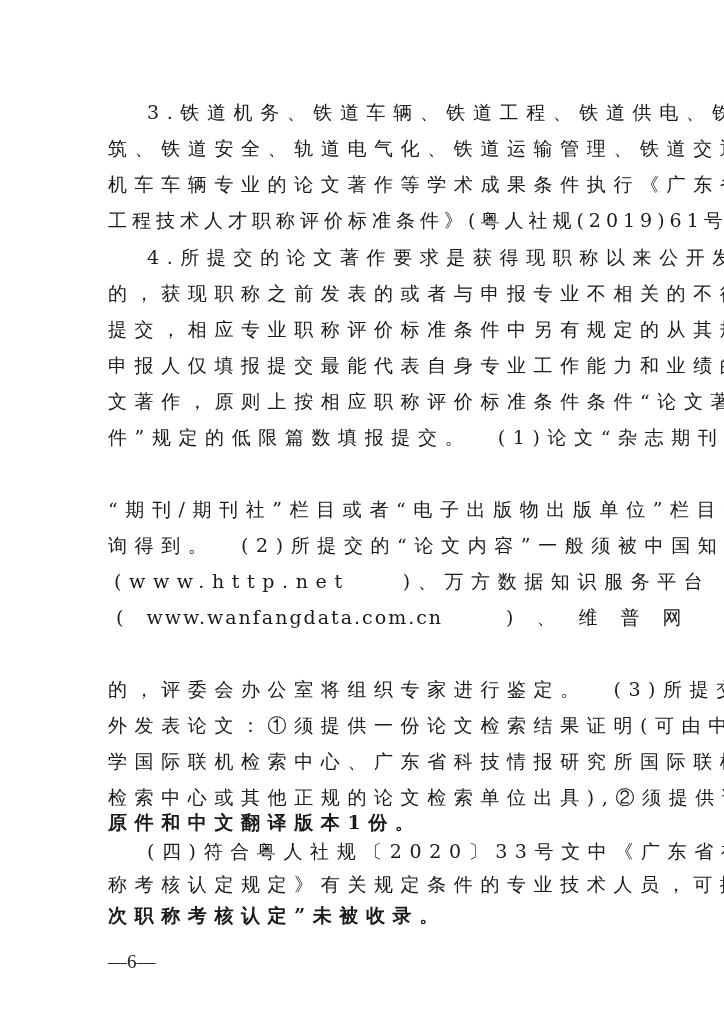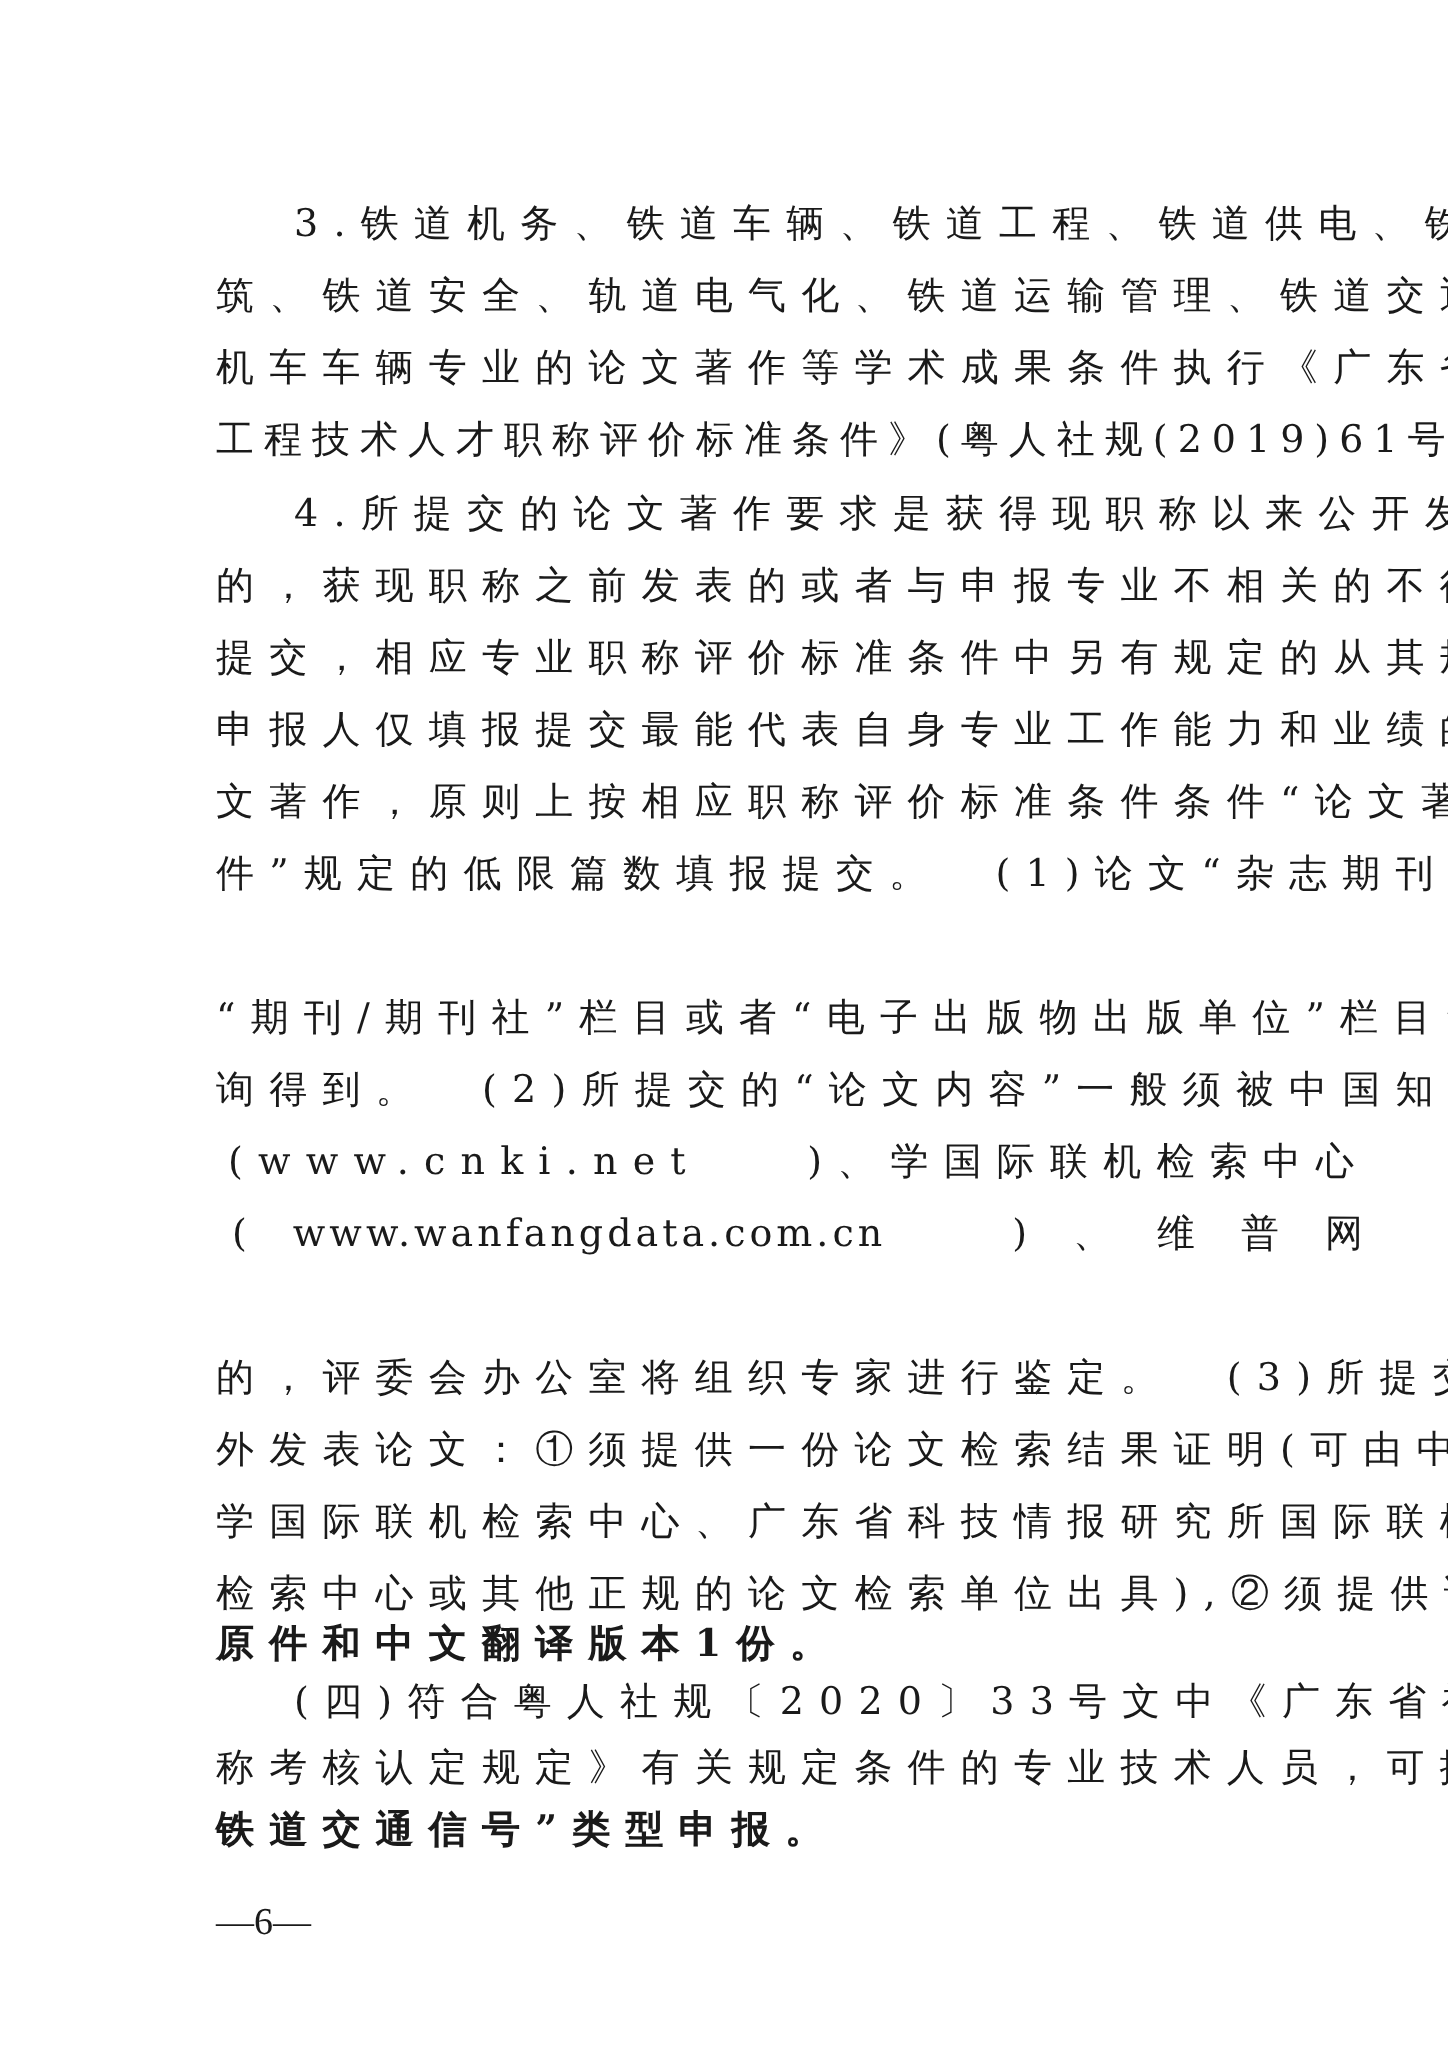--- a/index.html
+++ b/index.html
@@ -35,26 +35,26 @@
   <div class="line" style="top:208px; letter-spacing:5px">工程技术人才职称评价标准条件》(粤人社规(2019)61号)。</div>
 
   <div class="line indent" style="top:245px">4.所提交的论文著作要求是获得现职称以来公开发表</div>
   <div class="line" style="top:281px">的，获现职称之前发表的或者与申报专业不相关的不得填报</div>
   <div class="line" style="top:317px">提交，相应专业职称评价标准条件中另有规定的从其规定。</div>
   <div class="line" style="top:353px">申报人仅填报提交最能代表自身专业工作能力和业绩的论</div>
   <div class="line" style="top:389px">文著作，原则上按相应职称评价标准条件条件“论文著作条</div>
   <div class="line" style="top:425px">件”规定的低限篇数填报提交。　(1)论文“杂志期刊”可</div>
   <div class="line" style="top:497px">“期刊/期刊社”栏目或者“电子出版物出版单位”栏目查</div>
   <div class="line" style="top:533px">询得到。　(2)所提交的“论文内容”一般须被中国知网</div>
-  <div class="line" style="top:569px; left:114px; width:500px">(www.cnki.net　　)、学国际联机检索中心</div>
+  <div class="line" style="top:569px; left:114px; width:500px">(www.http.net　　)、万方数据知识服务平台</div>
   <div class="line" style="top:605px; left:116px; width:498px; letter-spacing:2px">(　www.wanfangdata.com.cn　　　)　、　维　普　网</div>
   <div class="line" style="top:677px">的，评委会办公室将组织专家进行鉴定。　(3)所提交的境</div>
   <div class="line" style="top:713px">外发表论文：①须提供一份论文检索结果证明(可由中山大</div>
   <div class="line" style="top:749px">学国际联机检索中心、广东省科技情报研究所国际联机情报</div>
   <div class="line" style="top:785px">检索中心或其他正规的论文检索单位出具),②须提供论文</div>
   <div class="line last" style="top:810px; width:auto">原件和中文翻译版本1份。</div>
 
   <div class="line indent" style="top:839px">(四)符合粤人社规〔2020〕33号文中《广东省初次职</div>
   <div class="line" style="top:872px">称考核认定规定》有关规定条件的专业技术人员，可按“初</div>
-  <div class="line last" style="top:903px; width:auto">铁道交通信号”类型申报。</div>
+  <div class="line last" style="top:903px; width:auto">次职称考核认定”未被收录。</div>
 
   <div class="pageno">—6—</div>
 </div>
 
 </body></html>

